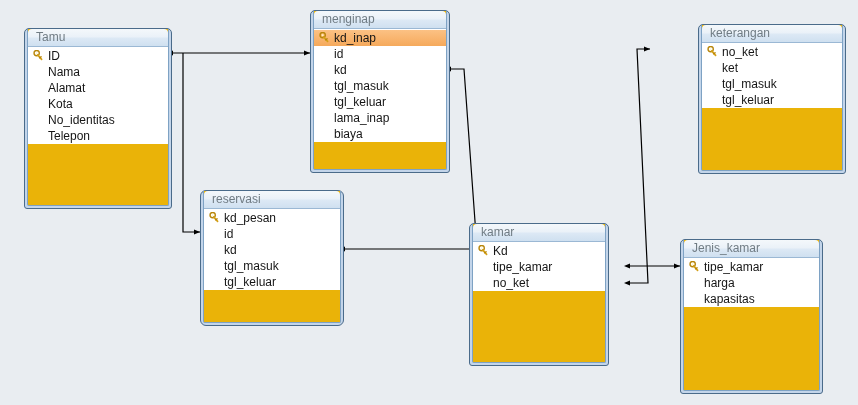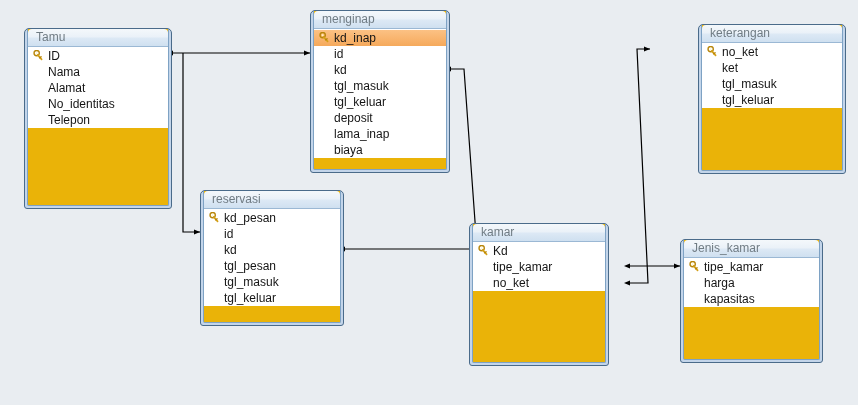--- a/index.html
+++ b/index.html
@@ -125,40 +125,40 @@
           <div class="entity-title">Tamu</div>
           <div class="rows">
             <div class="row pk"><svg class="keyicon" viewBox="0 0 12 12" xmlns="http://www.w3.org/2000/svg">
                 <circle cx="4" cy="3.4" r="2.9" fill="none" stroke="#b8860b" stroke-width="1.5"></circle>
                 <circle cx="4" cy="3.4" r="1" fill="#fff8d0"></circle>
                 <path d="M5.1 5.3 L9.4 10.2" stroke="#d4a017" stroke-width="1.8" stroke-linecap="round"></path>
                 <path d="M7.2 8.6 L8.9 7.4" stroke="#b8860b" stroke-width="1.5" stroke-linecap="round"></path>
               </svg><span>ID</span></div>
             <div class="row"><span>Nama</span></div>
             <div class="row"><span>Alamat</span></div>
+            <div class="row"><span>Kota</span></div>
             <div class="row"><span>No_identitas</span></div>
             <div class="row"><span>Telepon</span></div>
           </div>
         </div>
       </div>
       <div class="entity" style="left: 310px; top: 10px; width: 140px; height: 163px;">
         <div class="entity-inner">
           <div class="entity-title">menginap</div>
           <div class="rows">
             <div class="row pk selected"><svg class="keyicon" viewBox="0 0 12 12" xmlns="http://www.w3.org/2000/svg">
                 <circle cx="4" cy="3.4" r="2.9" fill="none" stroke="#b8860b" stroke-width="1.5"></circle>
                 <circle cx="4" cy="3.4" r="1" fill="#fff8d0"></circle>
                 <path d="M5.1 5.3 L9.4 10.2" stroke="#d4a017" stroke-width="1.8" stroke-linecap="round"></path>
                 <path d="M7.2 8.6 L8.9 7.4" stroke="#b8860b" stroke-width="1.5" stroke-linecap="round"></path>
               </svg><span>kd_inap</span></div>
             <div class="row"><span>id</span></div>
             <div class="row"><span>kd</span></div>
             <div class="row"><span>tgl_masuk</span></div>
             <div class="row"><span>tgl_keluar</span></div>
-            <div class="row"><span>deposit</span></div>
             <div class="row"><span>lama_inap</span></div>
             <div class="row"><span>biaya</span></div>
           </div>
         </div>
       </div>
       <div class="entity" style="left: 650px; top: 24px; width: 148px; height: 150px; margin-left: 48px;">
         <div class="entity-inner">
           <div class="entity-title">keterangan</div>
           <div class="rows">
             <div class="row pk"><svg class="keyicon" viewBox="0 0 12 12" xmlns="http://www.w3.org/2000/svg">
@@ -166,54 +166,53 @@
                 <circle cx="4" cy="3.4" r="1" fill="#fff8d0"></circle>
                 <path d="M5.1 5.3 L9.4 10.2" stroke="#d4a017" stroke-width="1.8" stroke-linecap="round"></path>
                 <path d="M7.2 8.6 L8.9 7.4" stroke="#b8860b" stroke-width="1.5" stroke-linecap="round"></path>
               </svg><span>no_ket</span></div>
             <div class="row"><span>ket</span></div>
             <div class="row"><span>tgl_masuk</span></div>
             <div class="row"><span>tgl_keluar</span></div>
           </div>
         </div>
       </div>
-      <div class="entity" style="left: 200px; top: 190px; width: 144px; height: 136px;">
+      <div class="entity" style="left: 200px; top: 190px; width: 144px; height: 136px; border-radius: 6px;">
         <div class="entity-inner">
           <div class="entity-title">reservasi</div>
           <div class="rows">
             <div class="row pk"><svg class="keyicon" viewBox="0 0 12 12" xmlns="http://www.w3.org/2000/svg">
                 <circle cx="4" cy="3.4" r="2.9" fill="none" stroke="#b8860b" stroke-width="1.5"></circle>
                 <circle cx="4" cy="3.4" r="1" fill="#fff8d0"></circle>
                 <path d="M5.1 5.3 L9.4 10.2" stroke="#d4a017" stroke-width="1.8" stroke-linecap="round"></path>
                 <path d="M7.2 8.6 L8.9 7.4" stroke="#b8860b" stroke-width="1.5" stroke-linecap="round"></path>
               </svg><span>kd_pesan</span></div>
             <div class="row"><span>id</span></div>
             <div class="row"><span>kd</span></div>
-            <div class="row"><span>tgl_pesan</span></div>
             <div class="row"><span>tgl_masuk</span></div>
             <div class="row"><span>tgl_keluar</span></div>
           </div>
         </div>
       </div>
       <div class="entity" style="left: 469px; top: 223px; width: 140px; height: 143px;">
         <div class="entity-inner">
           <div class="entity-title">kamar</div>
           <div class="rows">
             <div class="row pk"><svg class="keyicon" viewBox="0 0 12 12" xmlns="http://www.w3.org/2000/svg">
                 <circle cx="4" cy="3.4" r="2.9" fill="none" stroke="#b8860b" stroke-width="1.5"></circle>
                 <circle cx="4" cy="3.4" r="1" fill="#fff8d0"></circle>
                 <path d="M5.1 5.3 L9.4 10.2" stroke="#d4a017" stroke-width="1.8" stroke-linecap="round"></path>
                 <path d="M7.2 8.6 L8.9 7.4" stroke="#b8860b" stroke-width="1.5" stroke-linecap="round"></path>
               </svg><span>Kd</span></div>
             <div class="row"><span>tipe_kamar</span></div>
             <div class="row"><span>no_ket</span></div>
           </div>
         </div>
       </div>
-      <div class="entity" style="left: 680px; top: 239px; width: 143px; height: 124px;">
+      <div class="entity" style="left: 680px; top: 239px; width: 143px; height: 155px;">
         <div class="entity-inner">
           <div class="entity-title">Jenis_kamar</div>
           <div class="rows">
             <div class="row pk"><svg class="keyicon" viewBox="0 0 12 12" xmlns="http://www.w3.org/2000/svg">
                 <circle cx="4" cy="3.4" r="2.9" fill="none" stroke="#b8860b" stroke-width="1.5"></circle>
                 <circle cx="4" cy="3.4" r="1" fill="#fff8d0"></circle>
                 <path d="M5.1 5.3 L9.4 10.2" stroke="#d4a017" stroke-width="1.8" stroke-linecap="round"></path>
                 <path d="M7.2 8.6 L8.9 7.4" stroke="#b8860b" stroke-width="1.5" stroke-linecap="round"></path>
               </svg><span>tipe_kamar</span></div>
             <div class="row"><span>harga</span></div>

